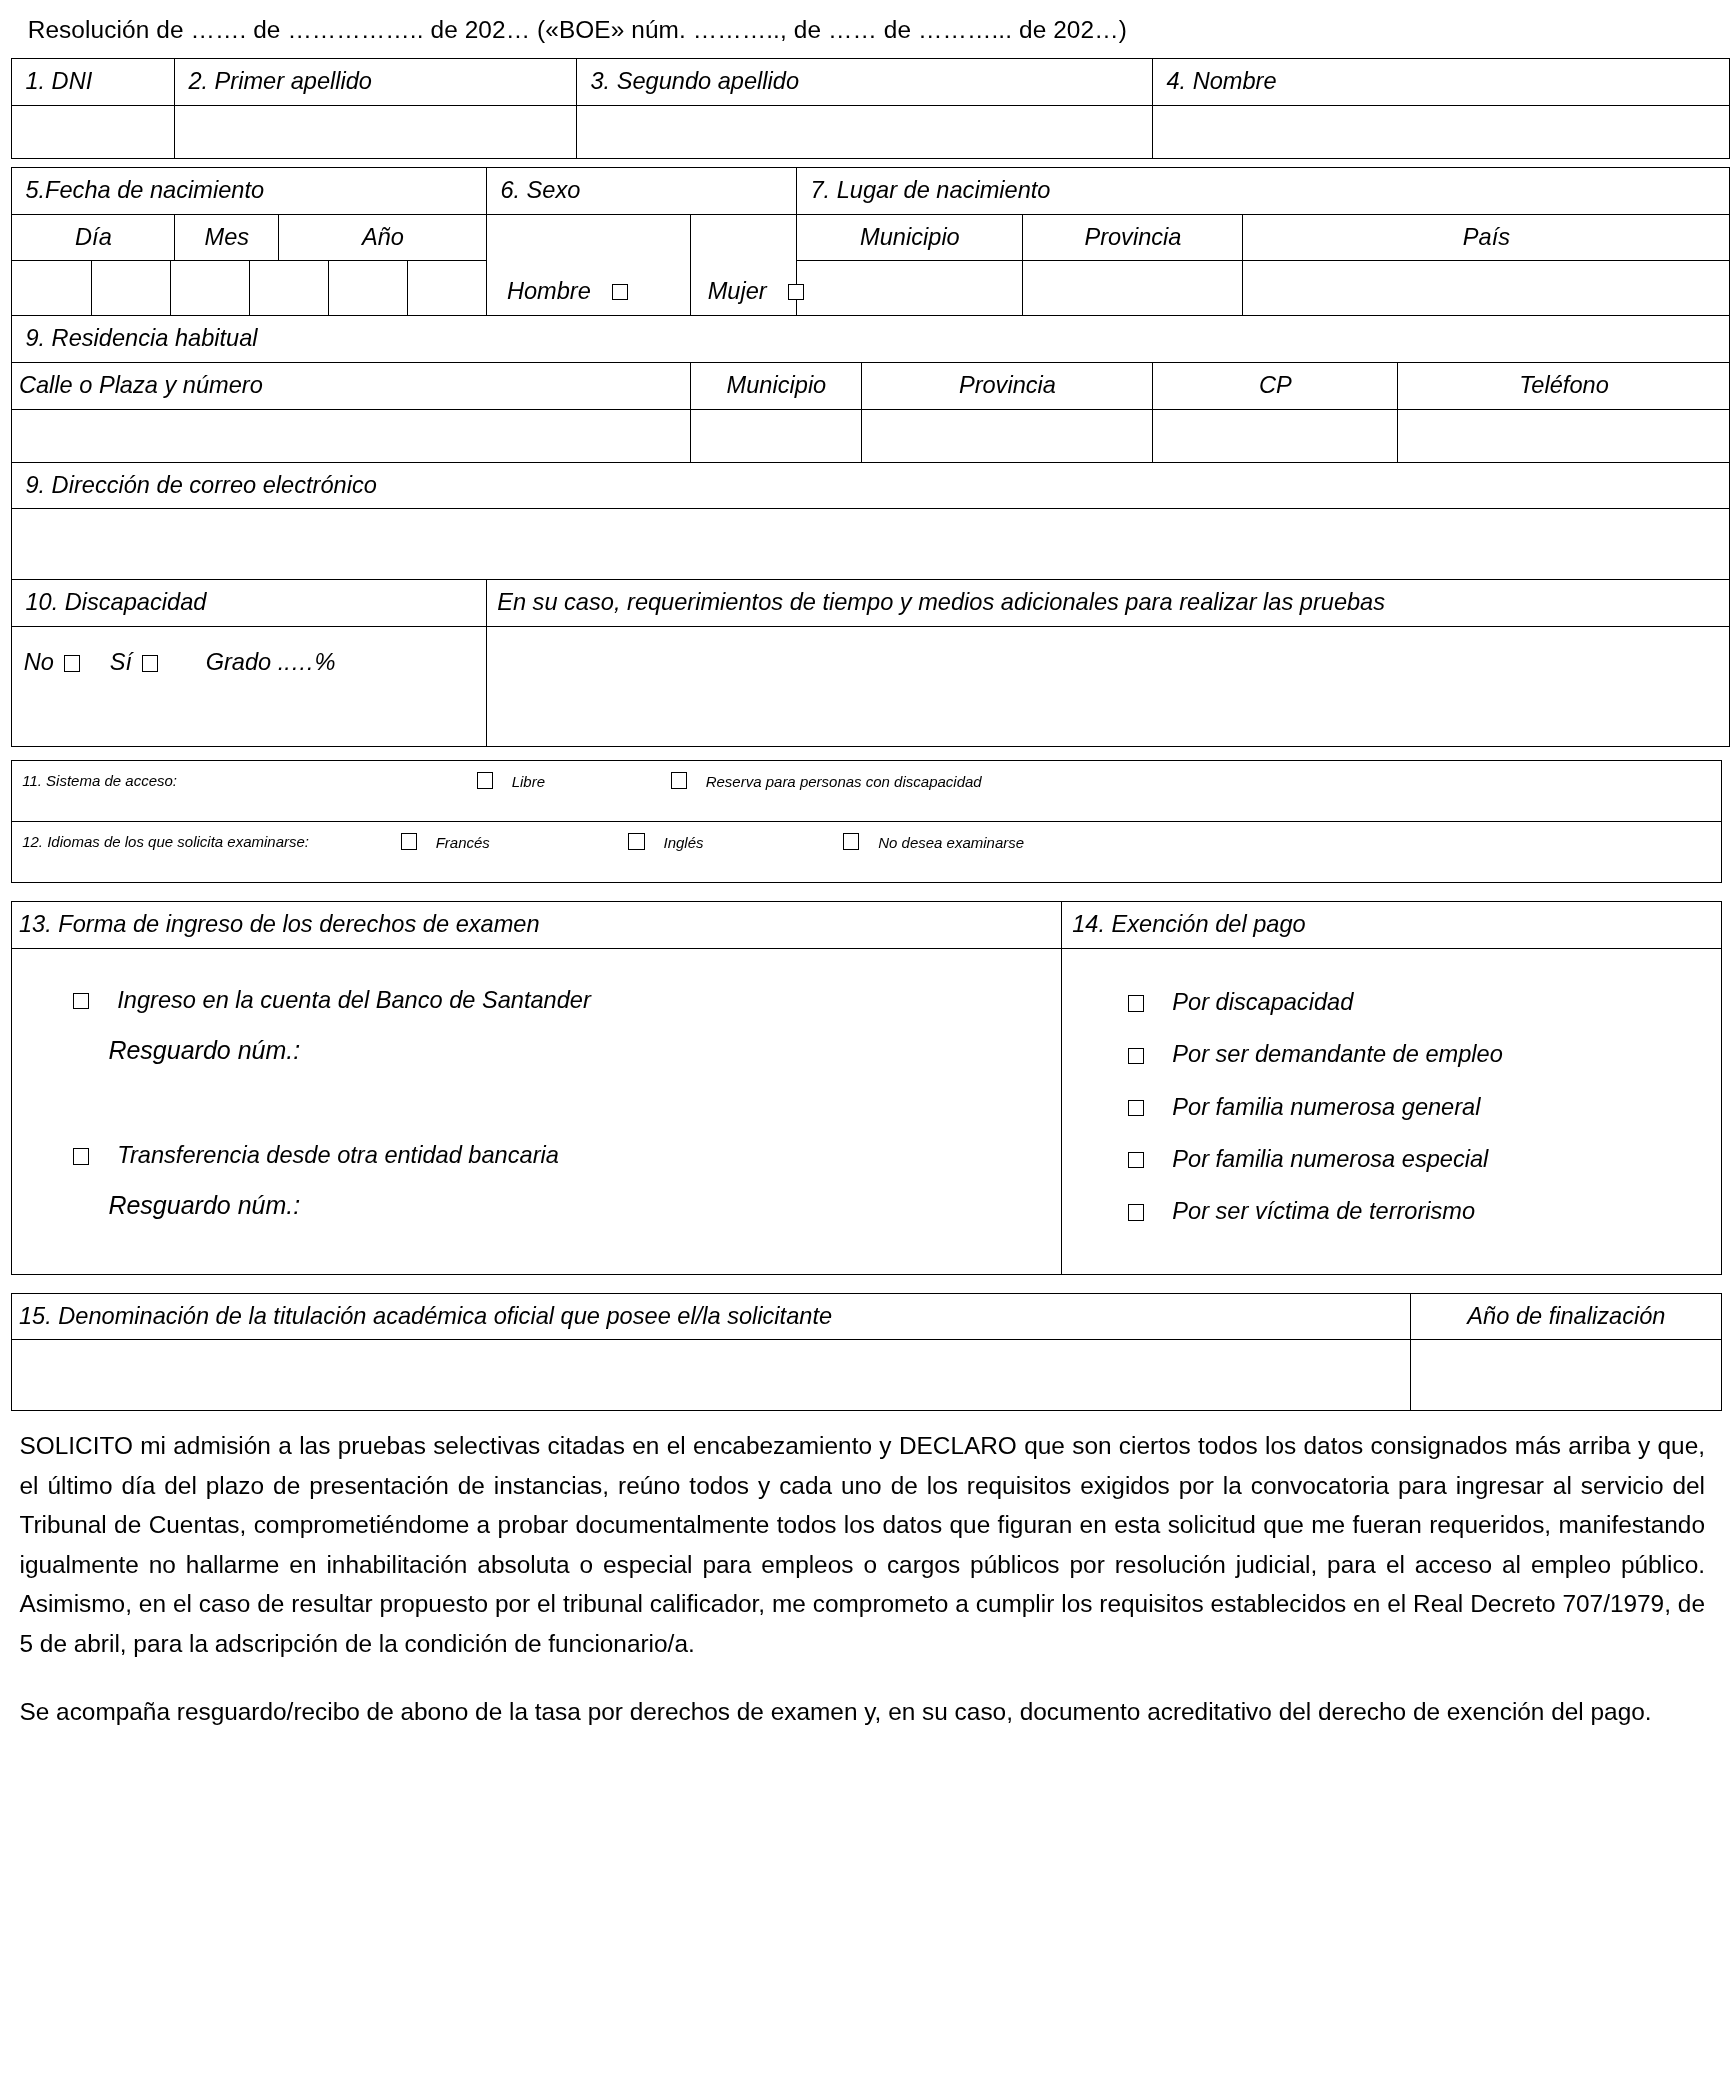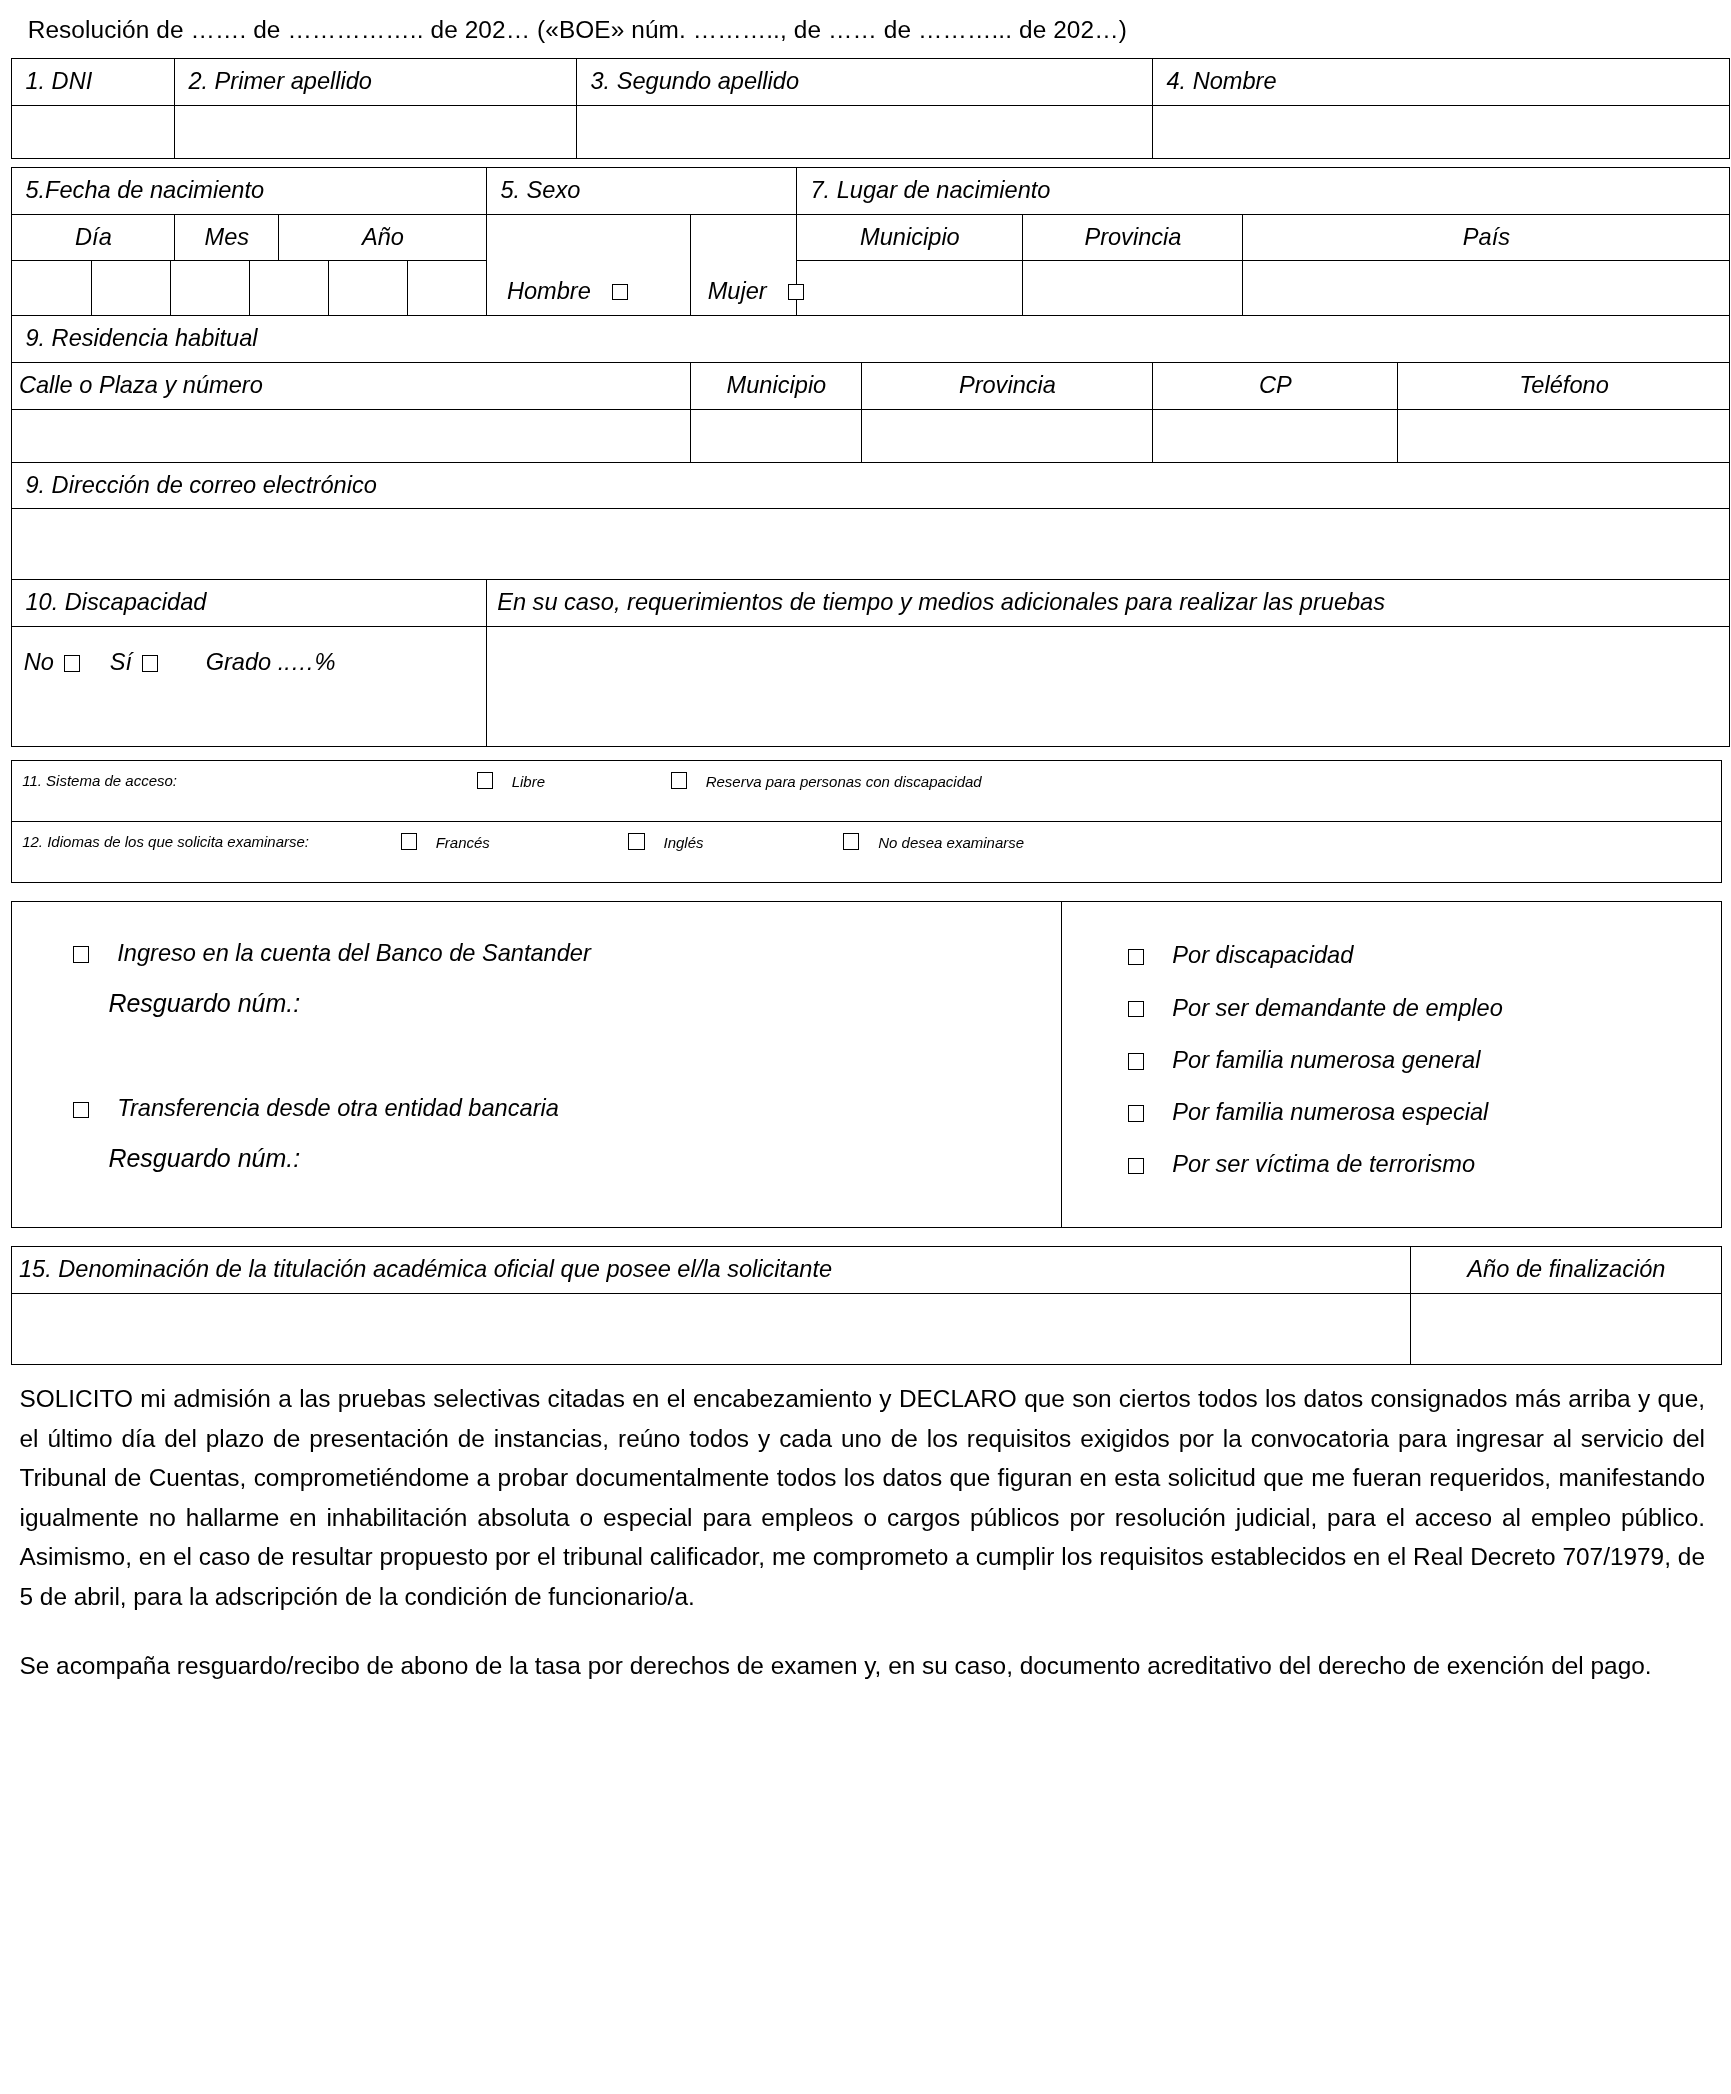--- a/index.html
+++ b/index.html
@@ -195,21 +195,21 @@
 
     <tr>
           <td colspan="14" style="border:none;height:8.1px;padding:0"></td>
         </tr>
 
     <tr>
       <td colspan="4">
         <div class="lbl">5.Fecha de nacimiento</div>
       </td>
       <td colspan="3">
-        <div class="lbl">5. Sexo</div>
+        <div class="lbl">6. Sexo</div>
       </td>
       <td colspan="7">
         <div class="lbl">7. Lugar de nacimiento</div>
       </td>
     </tr>
 
     <tr>
       <td style="border-bottom:none">
         <div class="lbl-c">Día</div>
       </td>
@@ -385,20 +385,28 @@
     </table>
 
   <div class="gap-lg"></div>
 
   <table class="frm">
     <colgroup>
         <col style="width:1050px">
         <col style="width:660px">
       </colgroup>
     <tbody>
+        <tr>
+      <td>
+        <div class="lbl" style="padding-left:6.5px">13. Forma de ingreso de los derechos de examen</div>
+      </td>
+      <td>
+        <div class="lbl" style="padding-left:9.8px">14. Exención del pago</div>
+      </td>
+    </tr>
     <tr>
       <td>
         <div class="pay-body">
           <div class="pay-item">
             <span class="cb"></span><span>Ingreso en la cuenta del Banco de Santander</span>
           </div>
           <div class="pay-sub">
             <span>Resguardo núm.:</span>
           </div>
           <div style="height:46px"></div>

